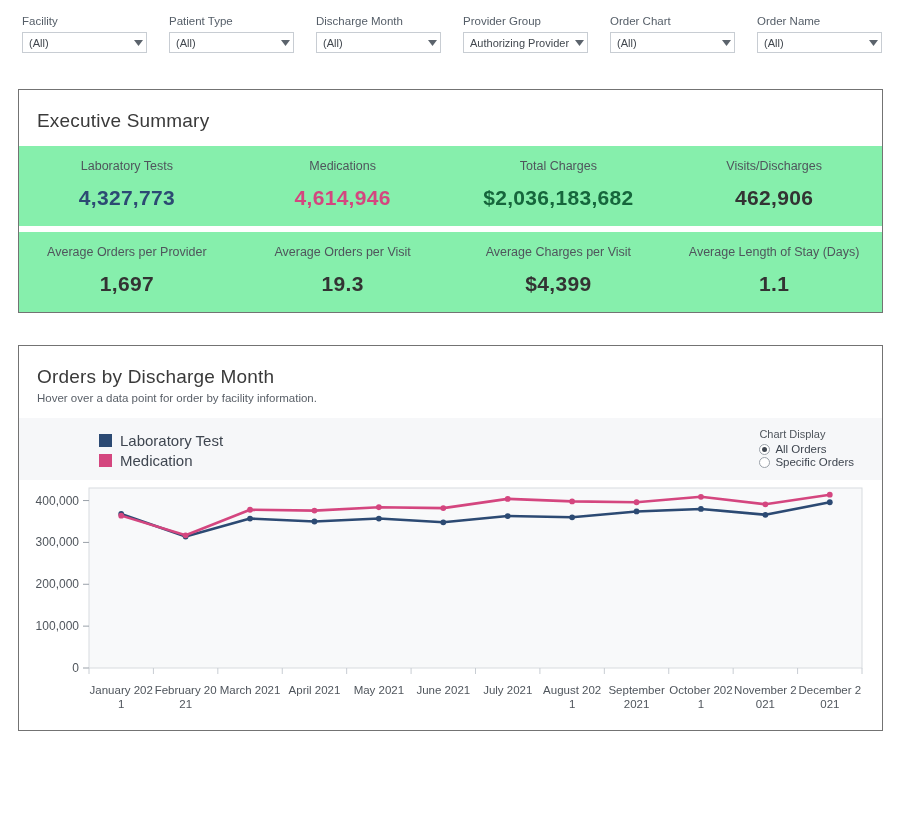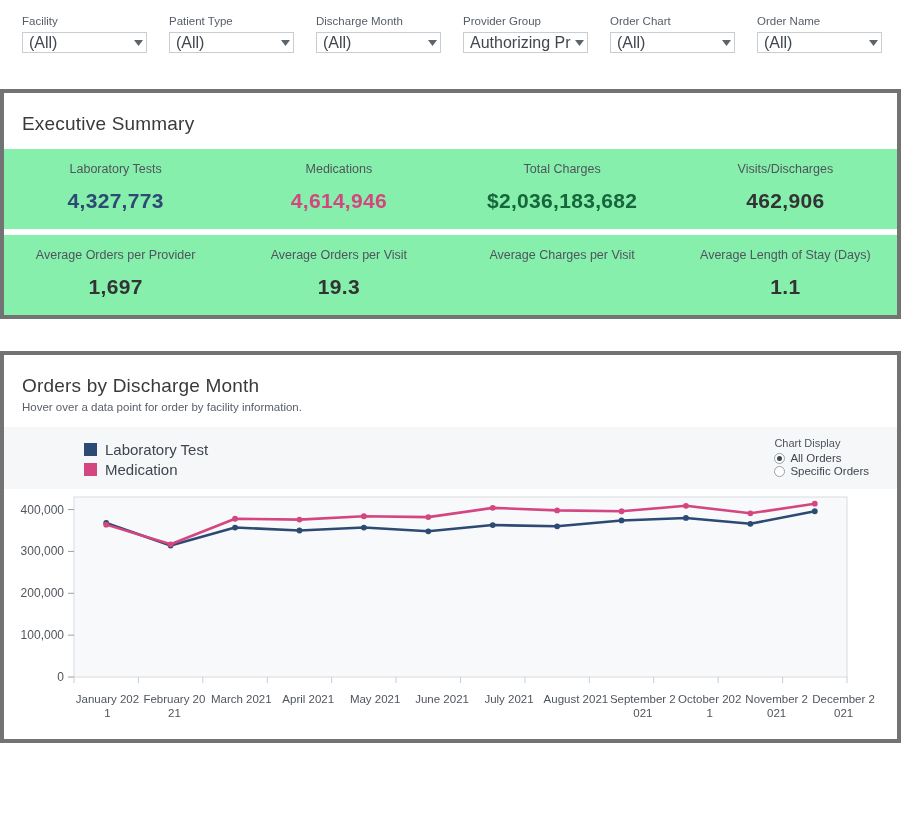--- a/index.html
+++ b/index.html
@@ -33,21 +33,21 @@
   .filter-control {
     position: relative;
     height: 21px;
     border: 1px solid #c8cdd3;
     background: #ffffff;
     box-sizing: border-box;
     display: flex;
     align-items: center;
   }
   .filter-value {
-    font-size: 16px;
+    font-size: 11px;
     color: #41474e;
     padding-left: 6px;
     white-space: nowrap;
     overflow: hidden;
     flex: 1;
   }
   .caret {
     width: 16px;
     display: flex;
     align-items: center;
@@ -57,22 +57,22 @@
   .caret svg { display: block; }
   .w-facility   { width: 125px; }
   .w-patient    { width: 125px; }
   .w-discharge  { width: 125px; }
   .w-provider   { width: 125px; }
   .w-ordertype  { width: 125px; }
   .w-ordername  { width: 125px; }
 
   
   .panel {
-    margin: 0 0;
-    border: 4px solid #737373;
+    margin: 0 18px;
+    border: 1px solid #737373;
     background: #ffffff;
     box-sizing: border-box;
   }
   .panel-title {
     font-size: 19px;
     color: #3a3a3a;
     padding: 20px 0 14px 18px;
     font-weight: normal;
     letter-spacing: .2px;
   }
@@ -299,20 +299,21 @@
       <div class="kpi">
         <div class="kpi-label">Average Orders per Provider</div>
         <div class="kpi-value v-dark">1,697</div>
       </div>
       <div class="kpi">
         <div class="kpi-label">Average Orders per Visit</div>
         <div class="kpi-value v-dark">19.3</div>
       </div>
       <div class="kpi">
         <div class="kpi-label">Average Charges per Visit</div>
+        <div class="kpi-value v-dark">$4,399</div>
       </div>
       <div class="kpi">
         <div class="kpi-label">Average Length of Stay (Days)</div>
         <div class="kpi-value v-dark">1.1</div>
       </div>
     </div>
   </div>
 
   <div class="panel chart-panel">
     <div class="panel-title" style="padding-bottom:4px;">Orders by Discharge Month</div>

